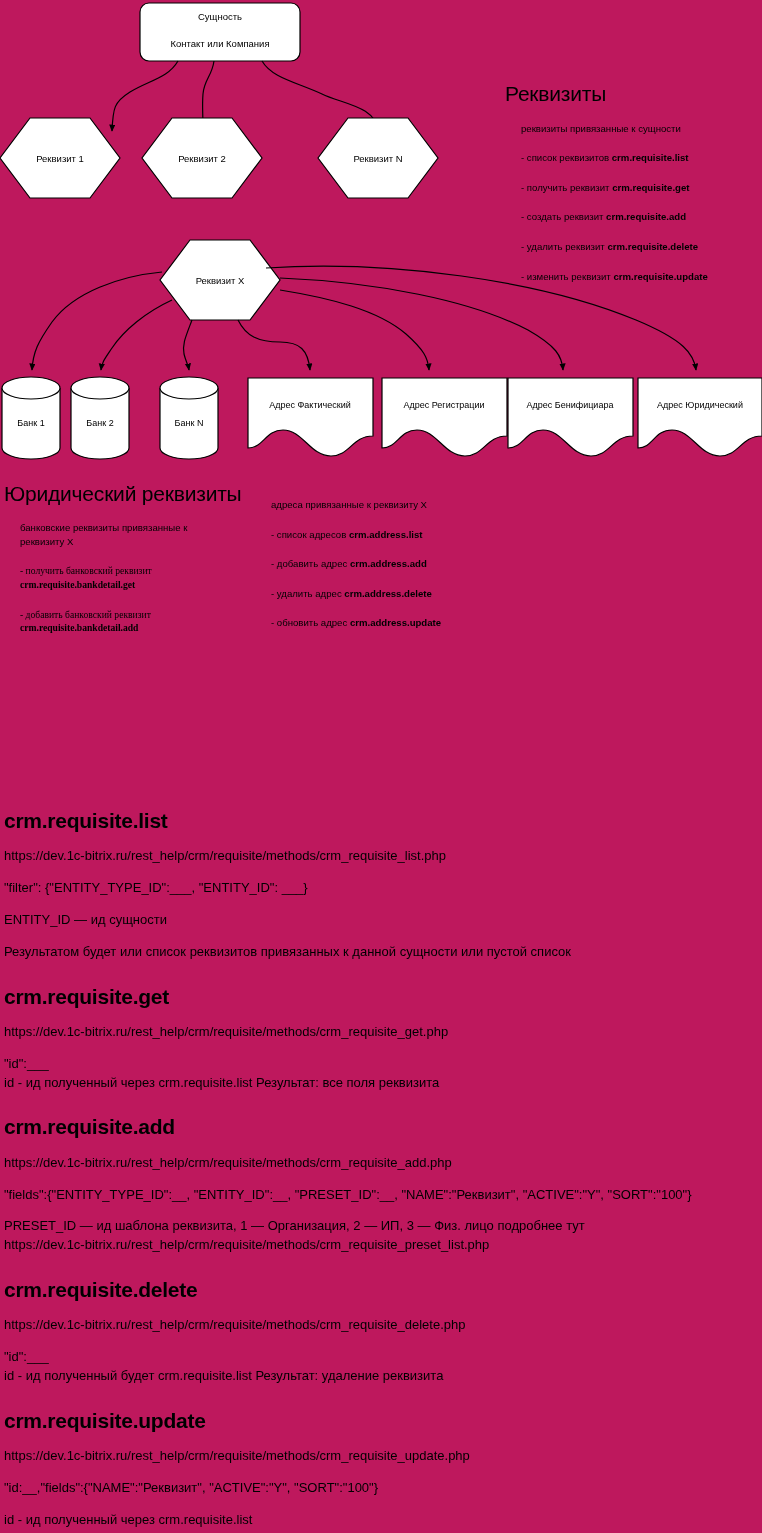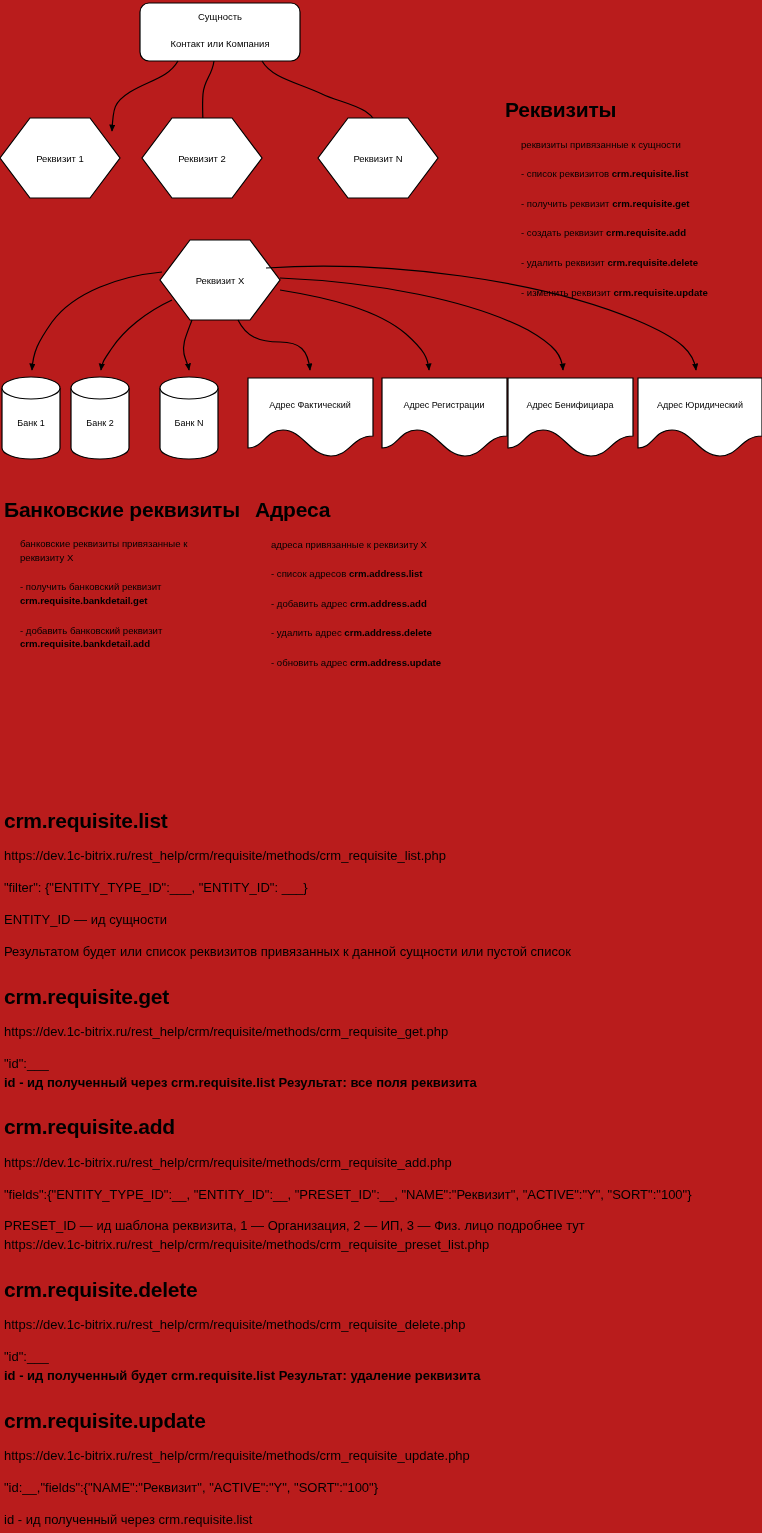--- a/index.html
+++ b/index.html
@@ -7,21 +7,21 @@
     margin: 0; padding: 0;
     background: #ffffff;
     font-family: "Liberation Sans", sans-serif;
     color: #000000;
   }
   #page {
     position: relative;
     width: 762px;
     height: 1533px;
     overflow: hidden;
-    background: #b91c1c;
+    background: #be185d;
   }
 
   
   #diagram-svg {
     position: absolute;
     left: 0; top: 0;
     width: 762px; height: 465px;
   }
   .shape-stroke { fill: #ffffff; stroke: #000000; stroke-width: 1.2; }
   .edge-path { fill: none; stroke: #000000; stroke-width: 1.2; }
@@ -31,42 +31,42 @@
     fill: #000000;
     text-anchor: middle;
     dominant-baseline: middle;
   }
   .node-label-sm { font-size: 9px; }
 
   
   .panel { position: absolute; }
   .panel-title {
     font-size: 21px;
-    font-weight: bold;
+    font-weight: normal;
     letter-spacing: -0.2px;
-    margin: 16px 0 12px 0;
+    margin: 0 0 12px 0;
     line-height: 1.12;
   }
   .panel-line {
     font-size: 9.6px;
     line-height: 1.42;
     margin: 16px;
     white-space: nowrap;
   }
   .panel-line.gap { margin-top: 11px; }
   .panel-line.tight { margin-top: 0; }
   .panel-line b { font-weight: bold; }
 
   #panel-requisites { left: 505px; top: 82px; width: 255px; }
   #panel-bank { left: 4px; top: 482px; width: 240px; }
   #panel-address { left: 255px; top: 482px; width: 250px; }
 
   #panel-bank .panel-title { line-height: 1.1; }
   #panel-bank .panel-line { white-space: normal; }
-  #panel-bank .panel-line.gap { margin-top: 13px; }
+  #panel-bank .panel-line.gap { margin-top: 13px; font-family: Liberation Serif, serif; }
 
   
   #docs {
     position: absolute;
     left: 4px;
     top: 808px;
     width: 756px;
   }
   .doc-block { margin-bottom: 2px; }
   .doc-h {
@@ -77,21 +77,21 @@
     line-height: 1.25;
   }
   .doc-p {
     font-size: 13px;
     line-height: 1.45;
     margin: 0;
     white-space: pre-wrap;
     word-break: break-word;
   }
   .doc-p.sp { margin-top: 13px; }
-  .doc-p.sp-sm { margin-top: 0; font-weight: bold; }
+  .doc-p.sp-sm { margin-top: 0; }
   .doc-h.sp-top { margin-top: 22px; }
 </style>
 </head>
 <body>
 
 <div id="page">
 
   <svg id="diagram-svg" viewBox="0 0 762 465">
     <defs>
       <marker id="arrowhead" markerWidth="7" markerHeight="7" refX="5.4" refY="2.6" orient="auto" markerUnits="strokeWidth">
@@ -184,32 +184,31 @@
     </p>
     <p class="panel-line gap">
       <span>- удалить реквизит </span><b>crm.requisite.delete</b>
     </p>
     <p class="panel-line gap">
       <span>- изменить реквизит </span><b>crm.requisite.update</b>
     </p>
   </div>
 
   <div class="panel" id="panel-bank">
-    <h2 class="panel-title">Банковские реквизиты</h2>
+    <h2 class="panel-title">Юридический реквизиты</h2>
     <p class="panel-line">банковские реквизиты привязанные к реквизиту X</p>
     <p class="panel-line gap">
       <span>- получить банковский реквизит</span><br><b>crm.requisite.bankdetail.get</b>
     </p>
     <p class="panel-line gap">
       <span>- добавить банковский реквизит</span><br><b>crm.requisite.bankdetail.add</b>
     </p>
   </div>
 
   <div class="panel" id="panel-address">
-    <h2 class="panel-title">Адреса</h2>
     <p class="panel-line">адреса привязанные к реквизиту X</p>
     <p class="panel-line tight">
       <span>- список адресов </span><b>crm.address.list</b>
     </p>
     <p class="panel-line gap">
       <span>- добавить адрес </span><b>crm.address.add</b>
     </p>
     <p class="panel-line gap">
       <span>- удалить адрес </span><b>crm.address.delete</b>
     </p>

